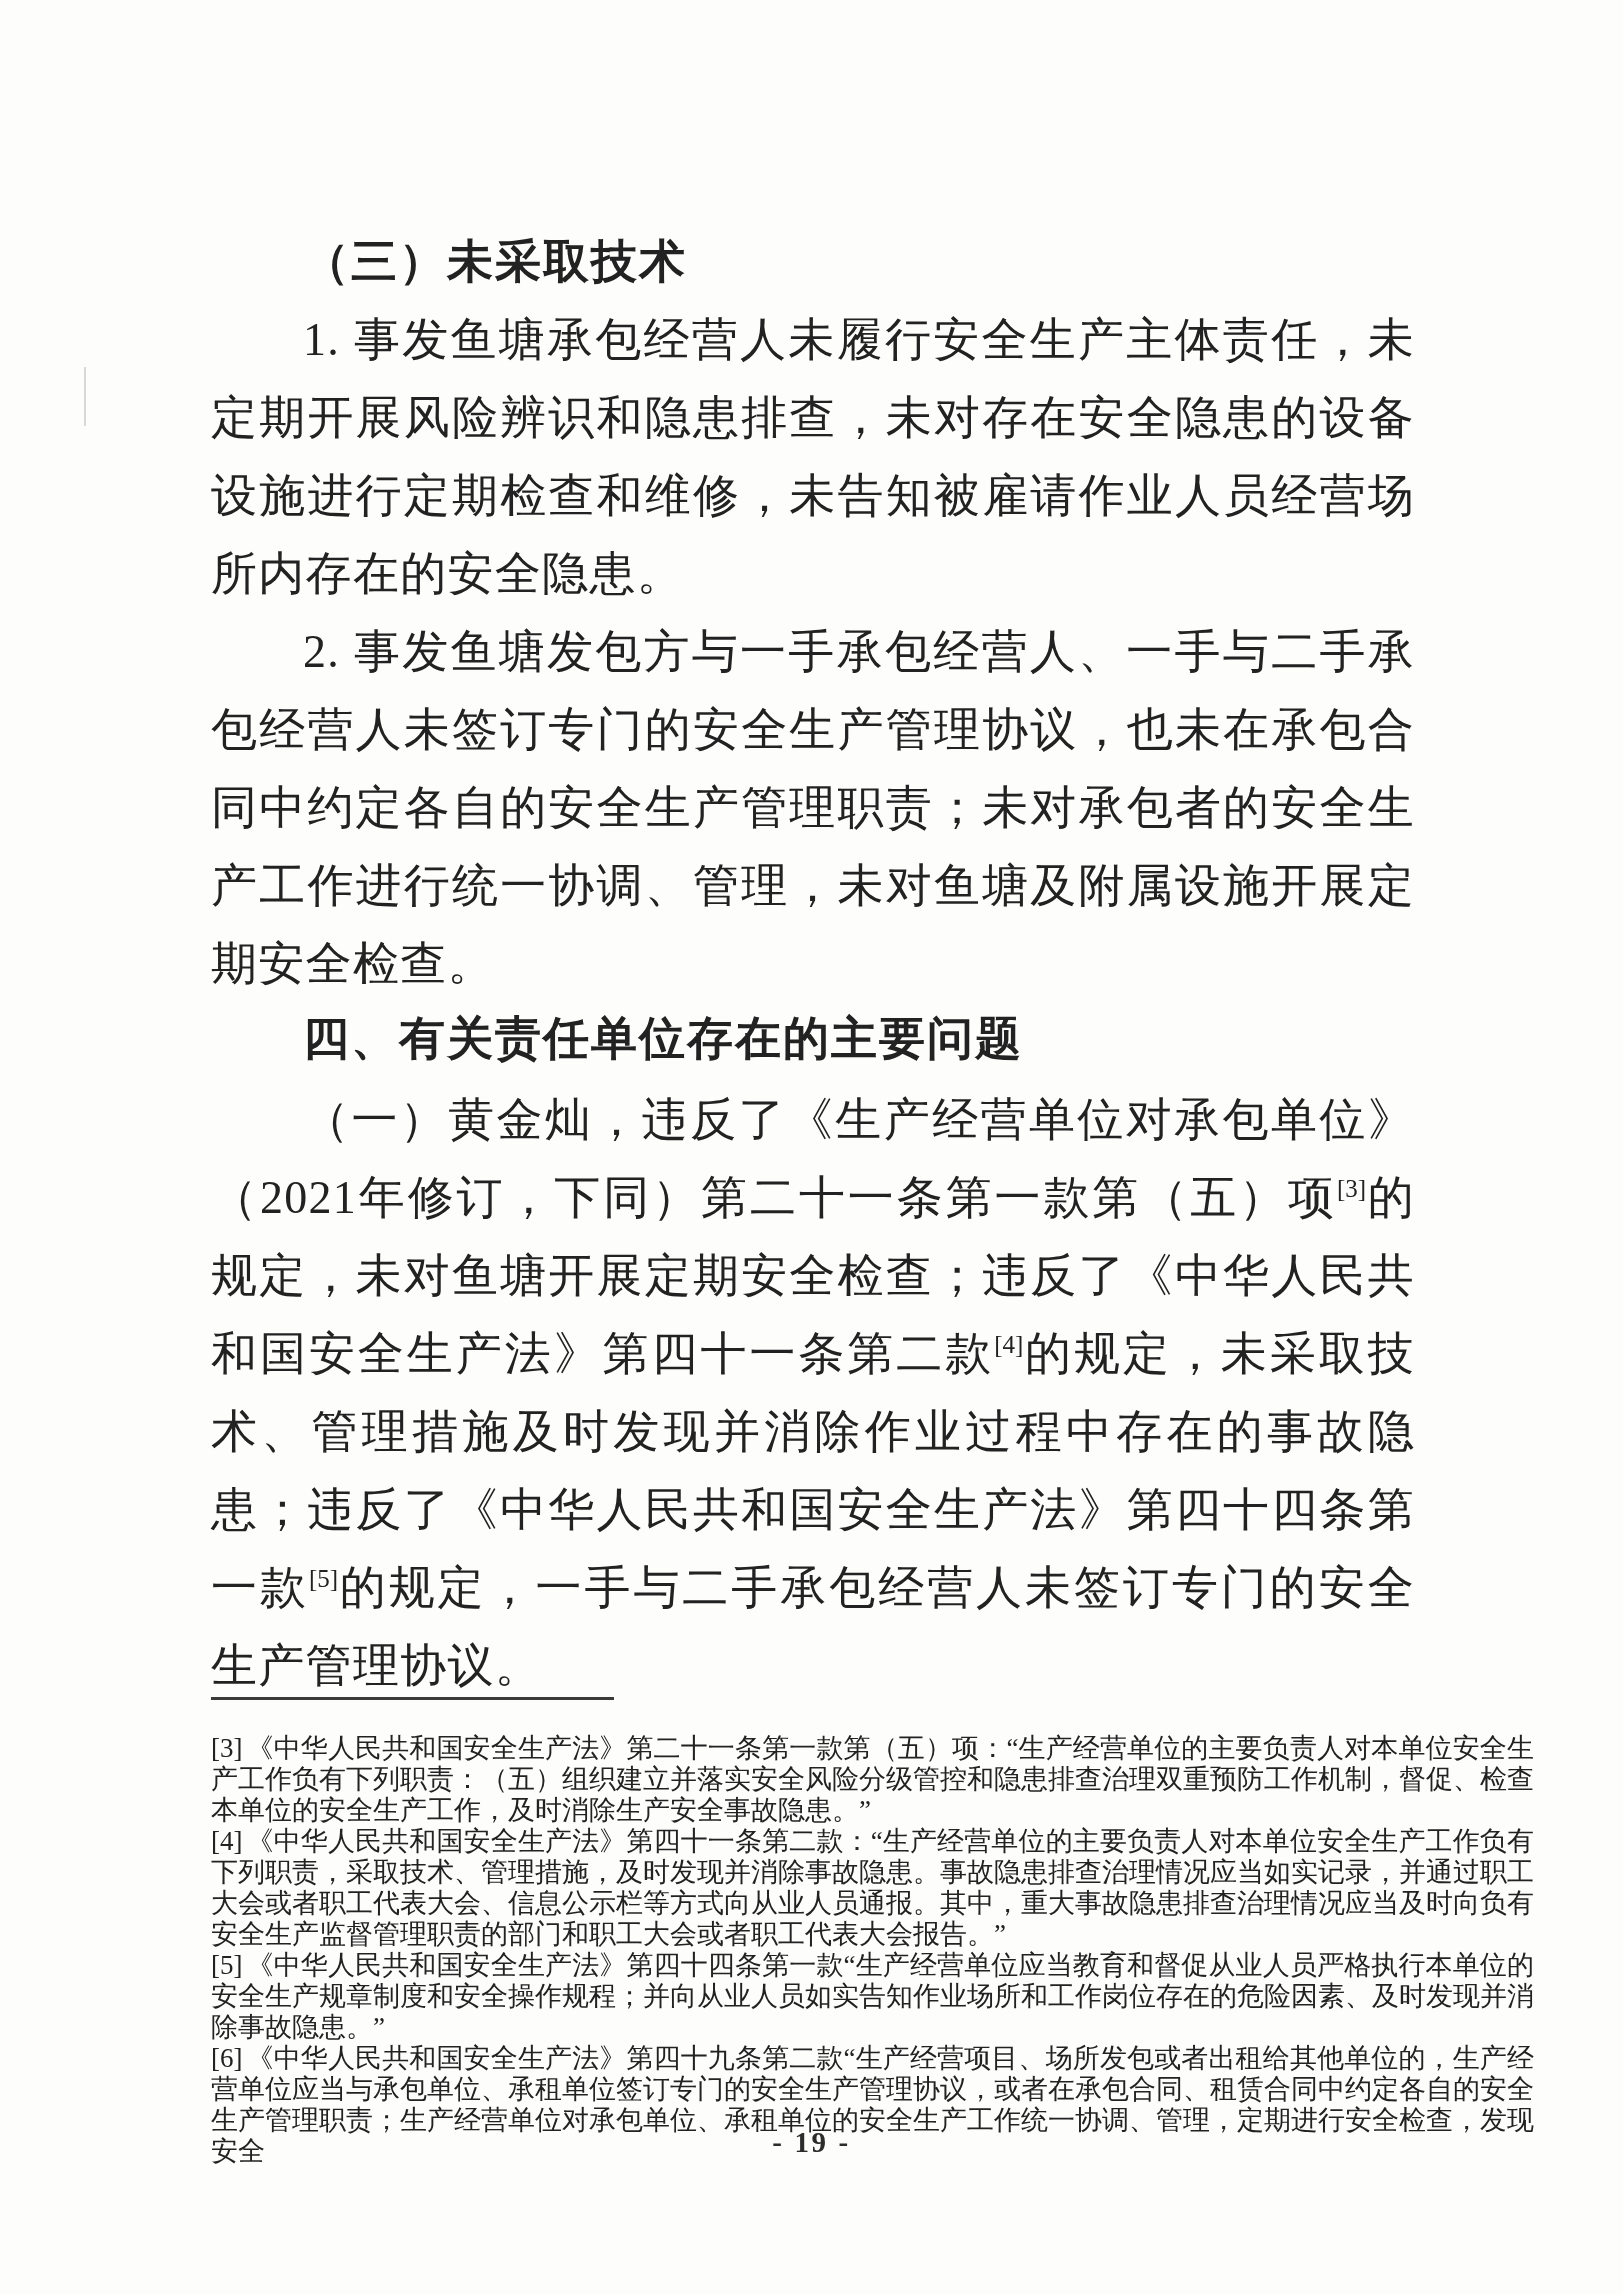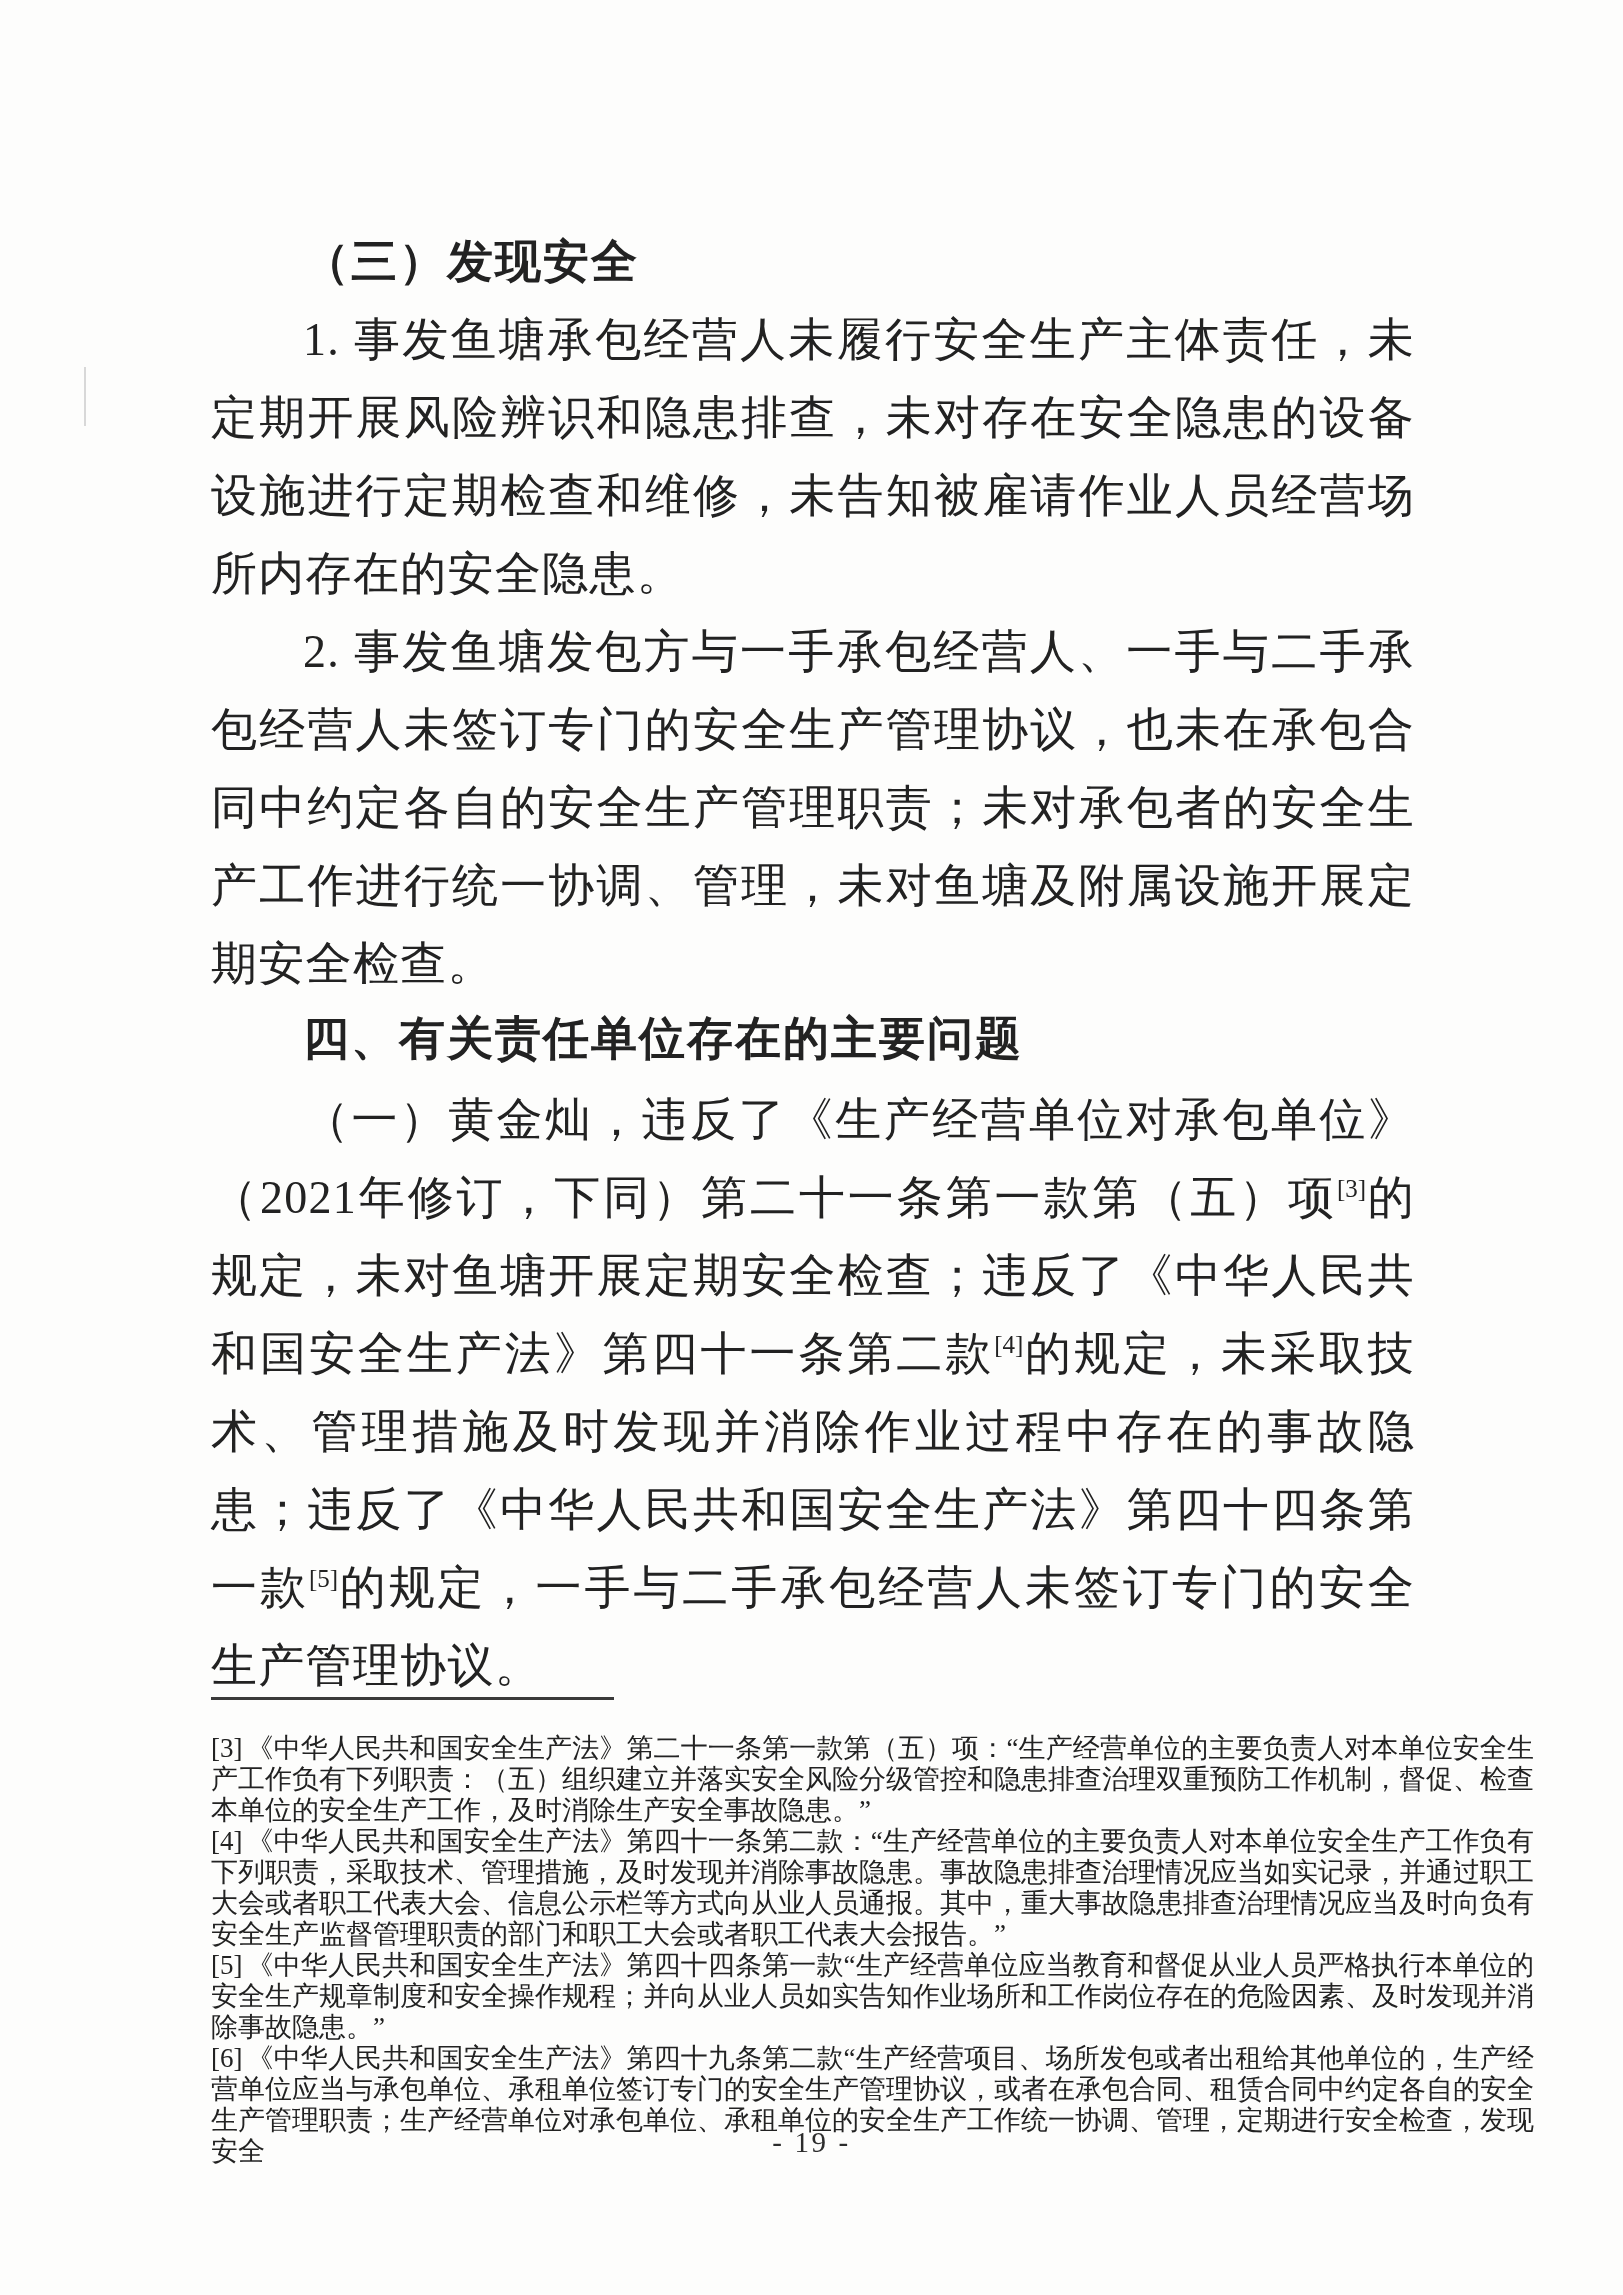--- a/index.html
+++ b/index.html
@@ -80,41 +80,42 @@
   
   .page-number {
     position: absolute;
     left: 0;
     top: 2126px;
     width: 100%;
     text-align: center;
     font-size: 29px;
     letter-spacing: 2.6px;
     color: #2c2c2c;
+    font-weight: bold;
   }
   
   .scan-artifact {
     position: absolute;
     left: 84px;
     top: 367px;
     width: 2px;
     height: 59px;
     background: #d8d8d8;
   }
 </style>
 </head>
 <body>
 
 <div class="page">
 
   <div class="scan-artifact"></div>
 
   <div class="body-text">
 
-    <p class="sec-heading-kai">（三）发现安全</p>
+    <p class="sec-heading-kai">（三）未采取技术</p>
 
     <p>1. 事发鱼塘承包经营人未履行安全生产主体责任，未定期开展风险辨识和隐患排查，未对存在安全隐患的设备设施进行定期检查和维修，未告知被雇请作业人员经营场所内存在的安全隐患。</p>
 
     <p>2. 事发鱼塘发包方与一手承包经营人、一手与二手承包经营人未签订专门的安全生产管理协议，也未在承包合同中约定各自的安全生产管理职责；未对承包者的安全生产工作进行统一协调、管理，未对鱼塘及附属设施开展定期安全检查。</p>
 
     <p class="sec-heading-hei">四、有关责任单位存在的主要问题</p>
 
     <p><span class="bold-lead">（一）黄金灿，</span><span>违反了《生产经营单位对承包单位》（2021年修订，下同）第二十一条第一款第（五）项</span><span class="fn-ref">[3]</span><span>的规定，未对鱼塘开展定期安全检查；违反了《中华人民共和国安全生产法》第四十一条第二款</span><span class="fn-ref">[4]</span><span>的规定，未采取技术、管理措施及时发现并消除作业过程中存在的事故隐患；违反了《中华人民共和国安全生产法》第四十四条第一款</span><span class="fn-ref">[5]</span><span>的规定，一手与二手承包经营人未签订专门的安全生产管理协议。</span></p>
 
 

